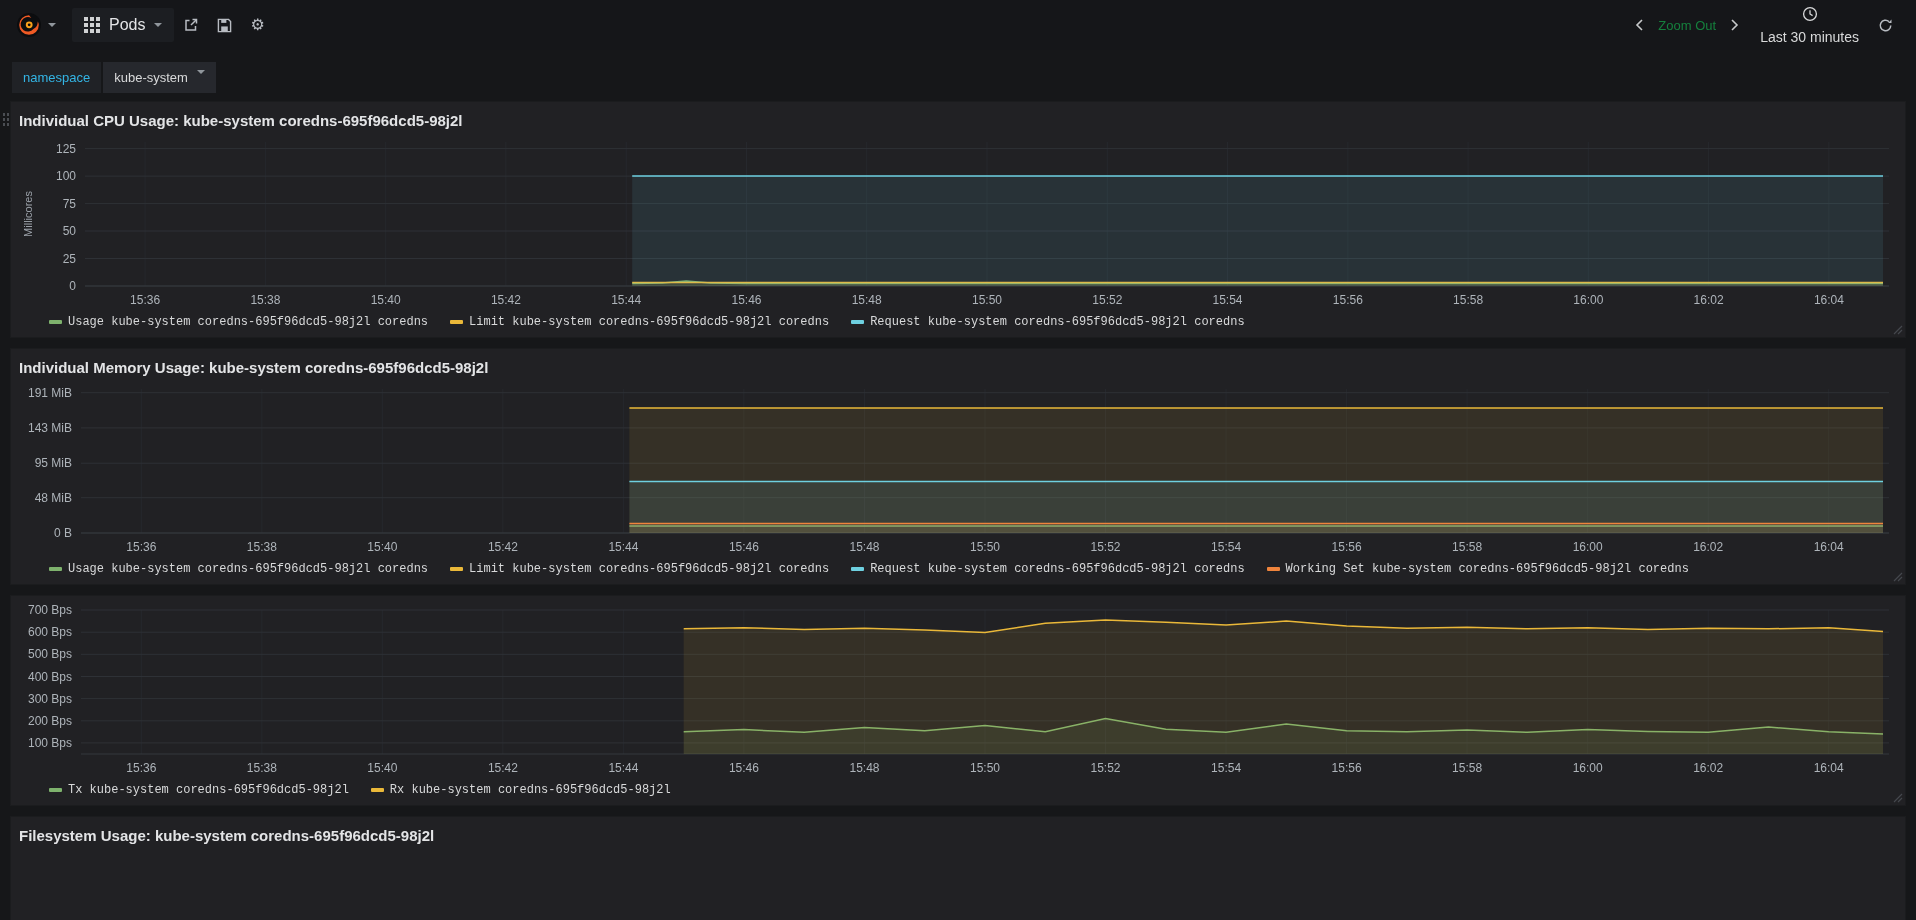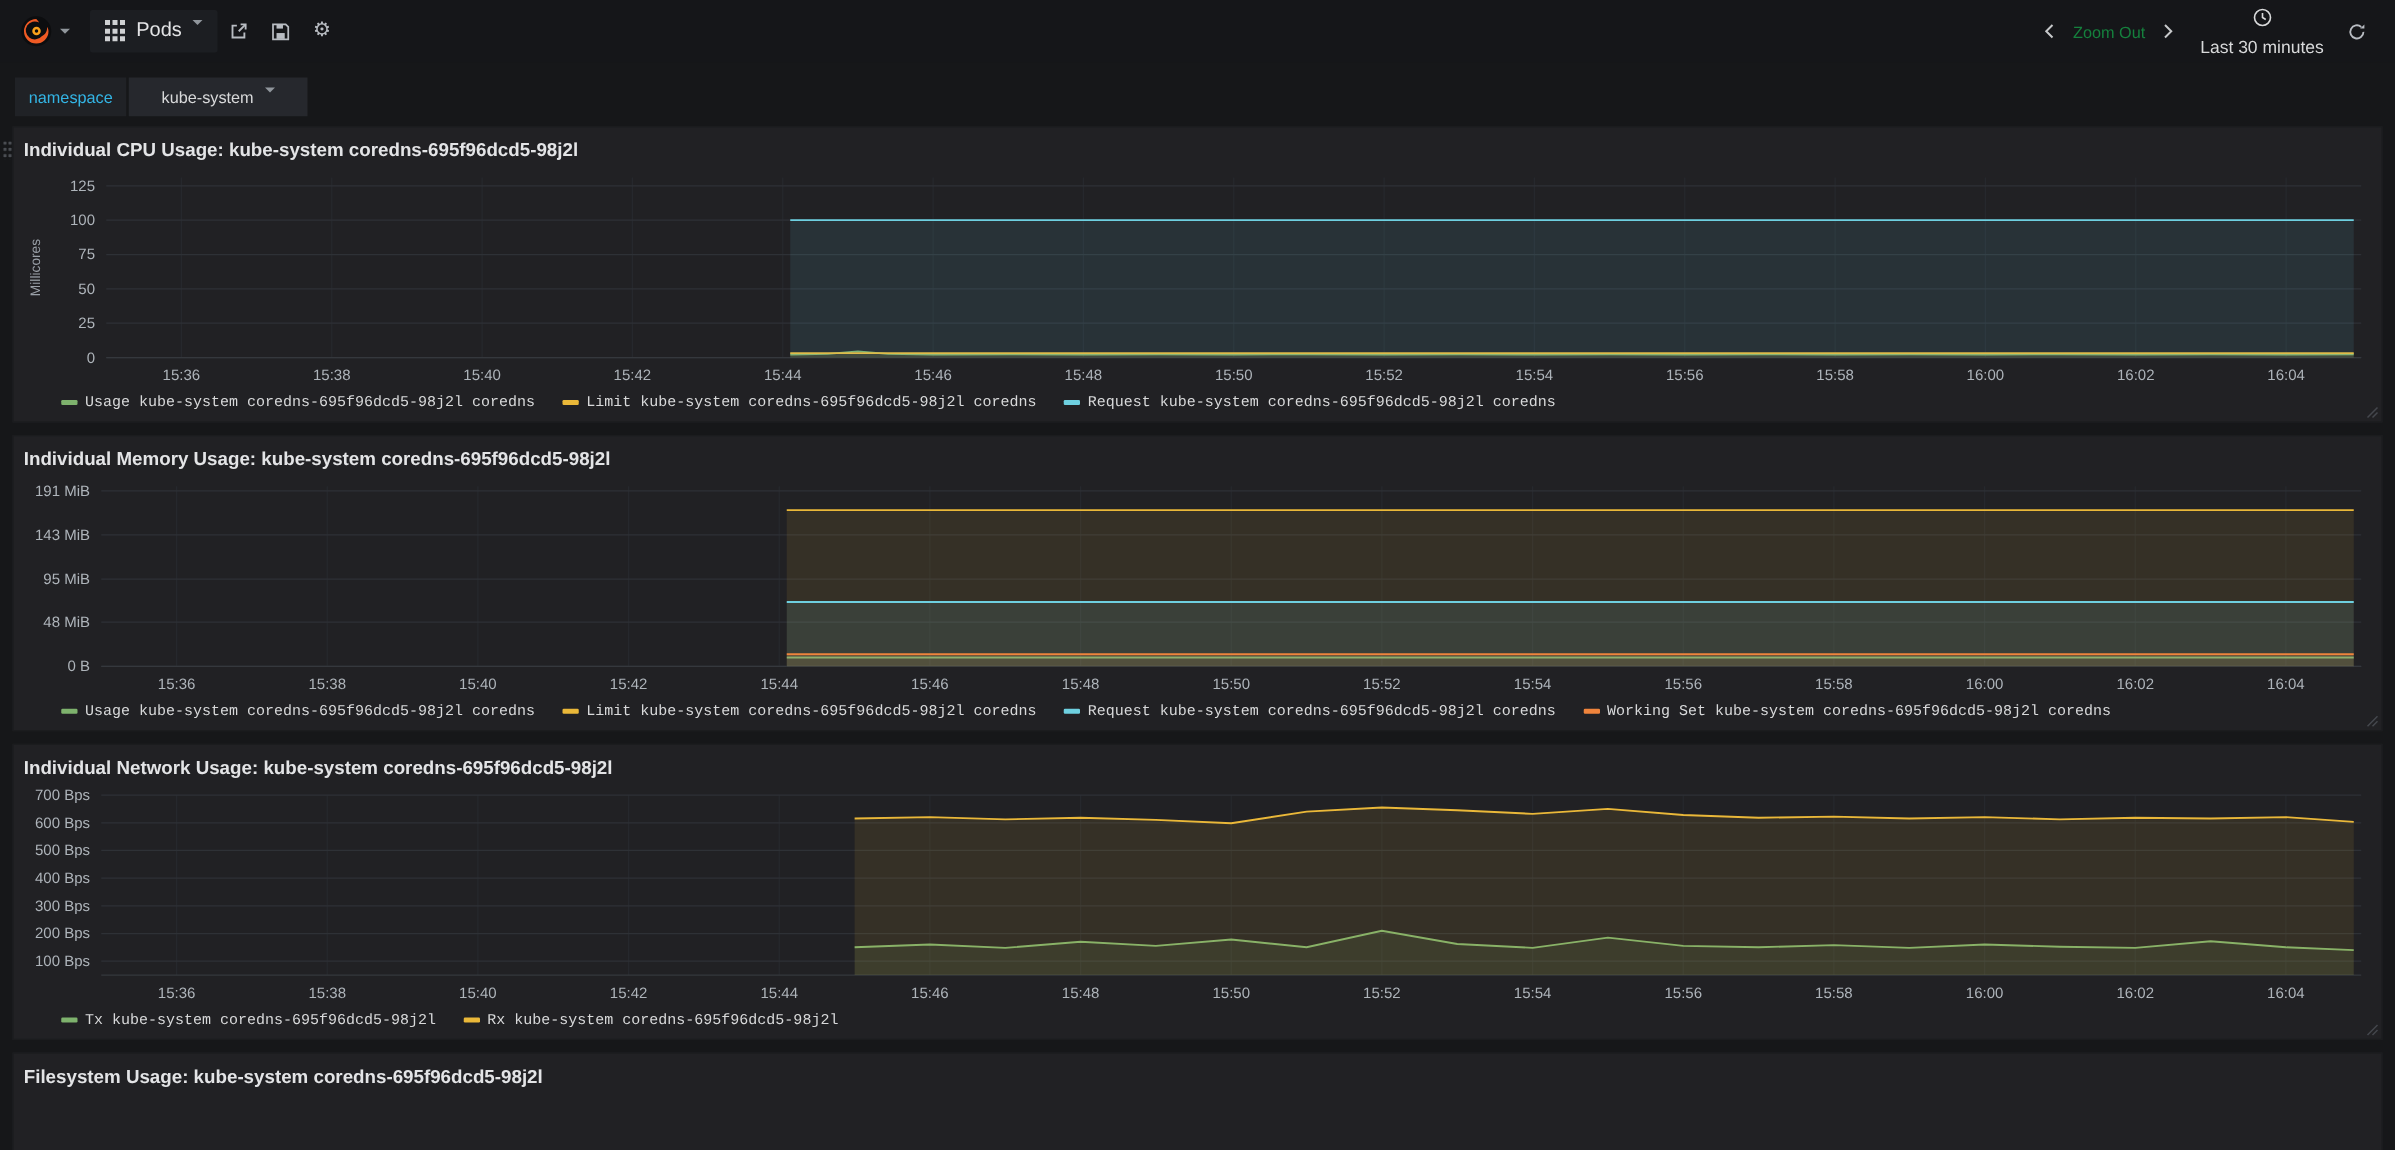--- a/index.html
+++ b/index.html
@@ -10,31 +10,31 @@
     font-family: "Liberation Sans", "DejaVu Sans", sans-serif;
   }
   
   .navbar {
     height: 50px; display: flex; align-items: center; justify-content: space-between;
     padding: 0 14px; background: #151619;
   }
   .nav-left, .nav-right { display: flex; align-items: center; }
   .brand { display: flex; align-items: center; gap: 6px; padding: 4px 10px 4px 2px; cursor: pointer; }
   .caret { width: 0; height: 0; border-left: 4px solid transparent; border-right: 4px solid transparent; border-top: 4px solid #90969c; display: inline-block; }
-  .dash-btn { display: flex; gap: 9px; padding: 8px 12px; margin-left: 6px; cursor: pointer; color: #e3e4e6; font-size: 16px; background: #1c1e22; border-radius: 2px; border: none; }
+  .dash-btn { display: flex; align-items: center; gap: 9px; padding: 8px 12px; margin-left: 6px; cursor: pointer; color: #e3e4e6; font-size: 16px; background: #1c1e22; border-radius: 2px; border: none; }
   .grid-icon { display: grid; grid-template-columns: repeat(3, 4px); grid-gap: 2px; }
   .grid-icon span { width: 4px; height: 4px; background: #cfd1d3; }
   .icon-btn { background: none; border: none; color: #b8bcc2; padding: 6px 9px; cursor: pointer; font-size: 16px; line-height: 1; display: flex; align-items: center; }
   .nav-right .text-btn { background: none; border: none; color: #15803d; font-size: 13px; cursor: pointer; padding: 6px 4px; font-family: inherit; }
   .time-btn { display: flex; align-items: center; gap: 7px; background: none; border: none; color: #d8d9da; font-size: 14px; cursor: pointer; padding: 6px 10px; font-family: inherit; flex-direction: column; }
   
   .submenu { display: flex; align-items: center; gap: 24px; padding: 12px 12px 8px 12px; }
   .variable { display: flex; align-items: stretch; gap: 2px; }
   .var-label { background: #202226; color: #33B5E5; padding: 8px 11px; font-size: 13px; display: flex; align-items: center; }
-  .var-value { background: #26282d; color: #d8d9da; padding: 8px 26px; font-size: 13px; display: flex; align-items: flex-start; gap: 9px; cursor: pointer; }
+  .var-value { background: #26282d; color: #d8d9da; padding: 8px 11px; font-size: 13px; display: flex; align-items: flex-start; gap: 9px; cursor: pointer; }
   
   .dashboard { padding: 0 10px; }
   .panel { background: #212124; margin-bottom: 10px; padding: 6px 8px 8px 8px; position: relative; border: 1px solid #1b1c1e; }
   .panel-header { text-align: left; font-size: 15px; font-weight: bold; color: #e3e4e6; padding: 4px 0 5px 0; cursor: pointer; }
   .chart { width: 100%; height: 178px; }
   .legend { display: flex; flex-wrap: wrap; align-items: center; gap: 22px; padding: 3px 4px 0 30px; font-size: 12px; color: #d8d9da; font-family: Liberation Mono, monospace; }
   .legend-item { display: inline-flex; align-items: center; gap: 6px; cursor: pointer; }
   .legend-swatch { display: inline-block; width: 13px; height: 4px; border-radius: 1px; }
   .resize-corner { position: absolute; right: 2px; bottom: 2px; width: 10px; height: 10px; cursor: nwse-resize; }
   .drag-handle { position: absolute; left: 2px; top: 112px; width: 8px; height: 16px;
@@ -280,21 +280,20 @@
           <span class="legend-swatch" style="background: rgb(239, 132, 60);"></span>
           <span>Working Set kube-system coredns-695f96dcd5-98j2l coredns</span>
         </span>
       </div>
     <svg class="resize-corner" viewBox="0 0 10 10">
       <path d="M9 1L1 9M9 5L5 9" stroke="#44474d" stroke-width="1.2" fill="none"></path>
     </svg>
   </section>
 
   <section class="panel">
-    <div class="panel-header">Individual Network Usage: kube-system coredns-695f96dcd5-98j2l</div>
     <div class="chart"><svg width="1878" height="178">
           <g>
             <line x1="122.3" x2="122.3" y1="8" y2="152" stroke="#26282d"></line>
             <line x1="242.8" x2="242.8" y1="8" y2="152" stroke="#26282d"></line>
             <line x1="363.3" x2="363.3" y1="8" y2="152" stroke="#26282d"></line>
             <line x1="483.9" x2="483.9" y1="8" y2="152" stroke="#26282d"></line>
             <line x1="604.4" x2="604.4" y1="8" y2="152" stroke="#26282d"></line>
             <line x1="724.9" x2="724.9" y1="8" y2="152" stroke="#26282d"></line>
             <line x1="845.5" x2="845.5" y1="8" y2="152" stroke="#26282d"></line>
             <line x1="966.0" x2="966.0" y1="8" y2="152" stroke="#26282d"></line>

